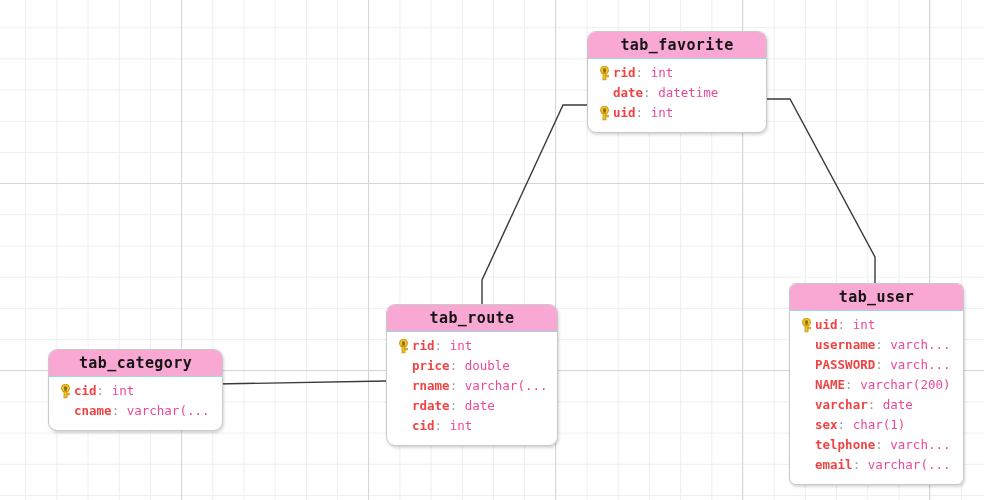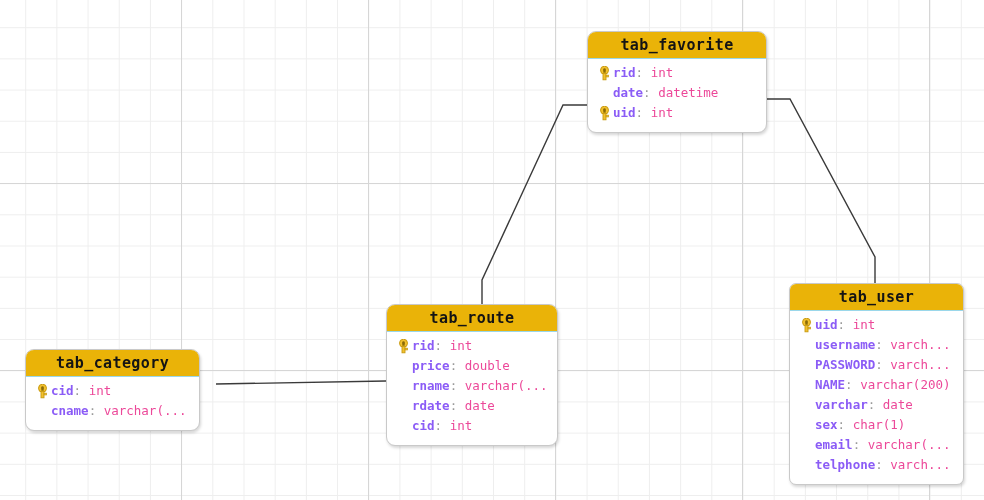--- a/index.html
+++ b/index.html
@@ -53,21 +53,21 @@
   .table-box {
     position: absolute;
     background: #ffffff;
     border: 1px solid #c9c9c9;
     border-radius: 9px;
     box-shadow: 1px 2px 3px rgba(0,0,0,0.16);
     overflow: hidden;
     box-sizing: border-box;
   }
   .table-header {
-    background: #eab308;
+    background: #f9a8d4;
     color: #141414;
     font-weight: bold;
     font-size: 15px;
     letter-spacing: 0.4px;
     text-align: center;
     line-height: 26px;
     height: 26px;
     border-bottom: 1px solid #9ad7ea;
     white-space: nowrap;
   }
@@ -88,37 +88,37 @@
     display: flex;
     align-items: center;
     justify-content: center;
   }
   .field-text {
     font-size: 12.5px;
     line-height: 20px;
     overflow: hidden;
   }
   .fname {
-    color: #8b5cf6;
+    color: #ef4444;
     font-weight: bold;
   }
   .fsep {
     color: #9a9a9a;
     font-weight: normal;
   }
   .ftype {
     color: #ec4899;
     font-weight: normal;
   }
 
   
   #tbl-tab_favorite { left: 587px; top: 31px;  width: 180px; }
   #tbl-tab_user     { left: 789px; top: 283px; width: 175px; border-radius: 7px; }
   #tbl-tab_route    { left: 386px; top: 304px; width: 172px; }
-  #tbl-tab_category { left: 25px;  top: 349px; width: 175px; }
+  #tbl-tab_category { left: 48px;  top: 349px; width: 175px; }
 </style>
 </head>
 <body>
 
 <div id="canvas">
 
   <svg id="links" viewBox="0 0 984 500" width="984" height="500">
       <polyline points="587,105 563,105 482,280 482,304"></polyline>
       <polyline points="767,99 790,99 875,257 875,283"></polyline>
       <polyline points="216,384 386,381"></polyline>
@@ -188,25 +188,25 @@
           <div class="field-row">
             <span class="key-slot"></span>
             <span class="field-text"><span class="fname">varchar</span><span class="fsep">:</span> <span class="ftype">date</span></span>
           </div>
           <div class="field-row">
             <span class="key-slot"></span>
             <span class="field-text"><span class="fname">sex</span><span class="fsep">:</span> <span class="ftype">char(1)</span></span>
           </div>
           <div class="field-row">
             <span class="key-slot"></span>
+            <span class="field-text"><span class="fname">telphone</span><span class="fsep">:</span> <span class="ftype">varch...</span></span>
+          </div>
+          <div class="field-row">
+            <span class="key-slot"></span>
             <span class="field-text"><span class="fname">email</span><span class="fsep">:</span> <span class="ftype">varchar(...</span></span>
-          </div>
-          <div class="field-row">
-            <span class="key-slot"></span>
-            <span class="field-text"><span class="fname">telphone</span><span class="fsep">:</span> <span class="ftype">varch...</span></span>
           </div>
         </div>
       </div>
       <div class="table-box" id="tbl-tab_route">
         <div class="table-header">tab_route</div>
         <div class="fields">
           <div class="field-row">
             <span class="key-slot">
               <svg width="13" height="15" viewBox="0 0 13 15">
                 <circle cx="6.5" cy="4.2" r="4.0" fill="#f2c12e" stroke="#c89a12" stroke-width="1"></circle>

